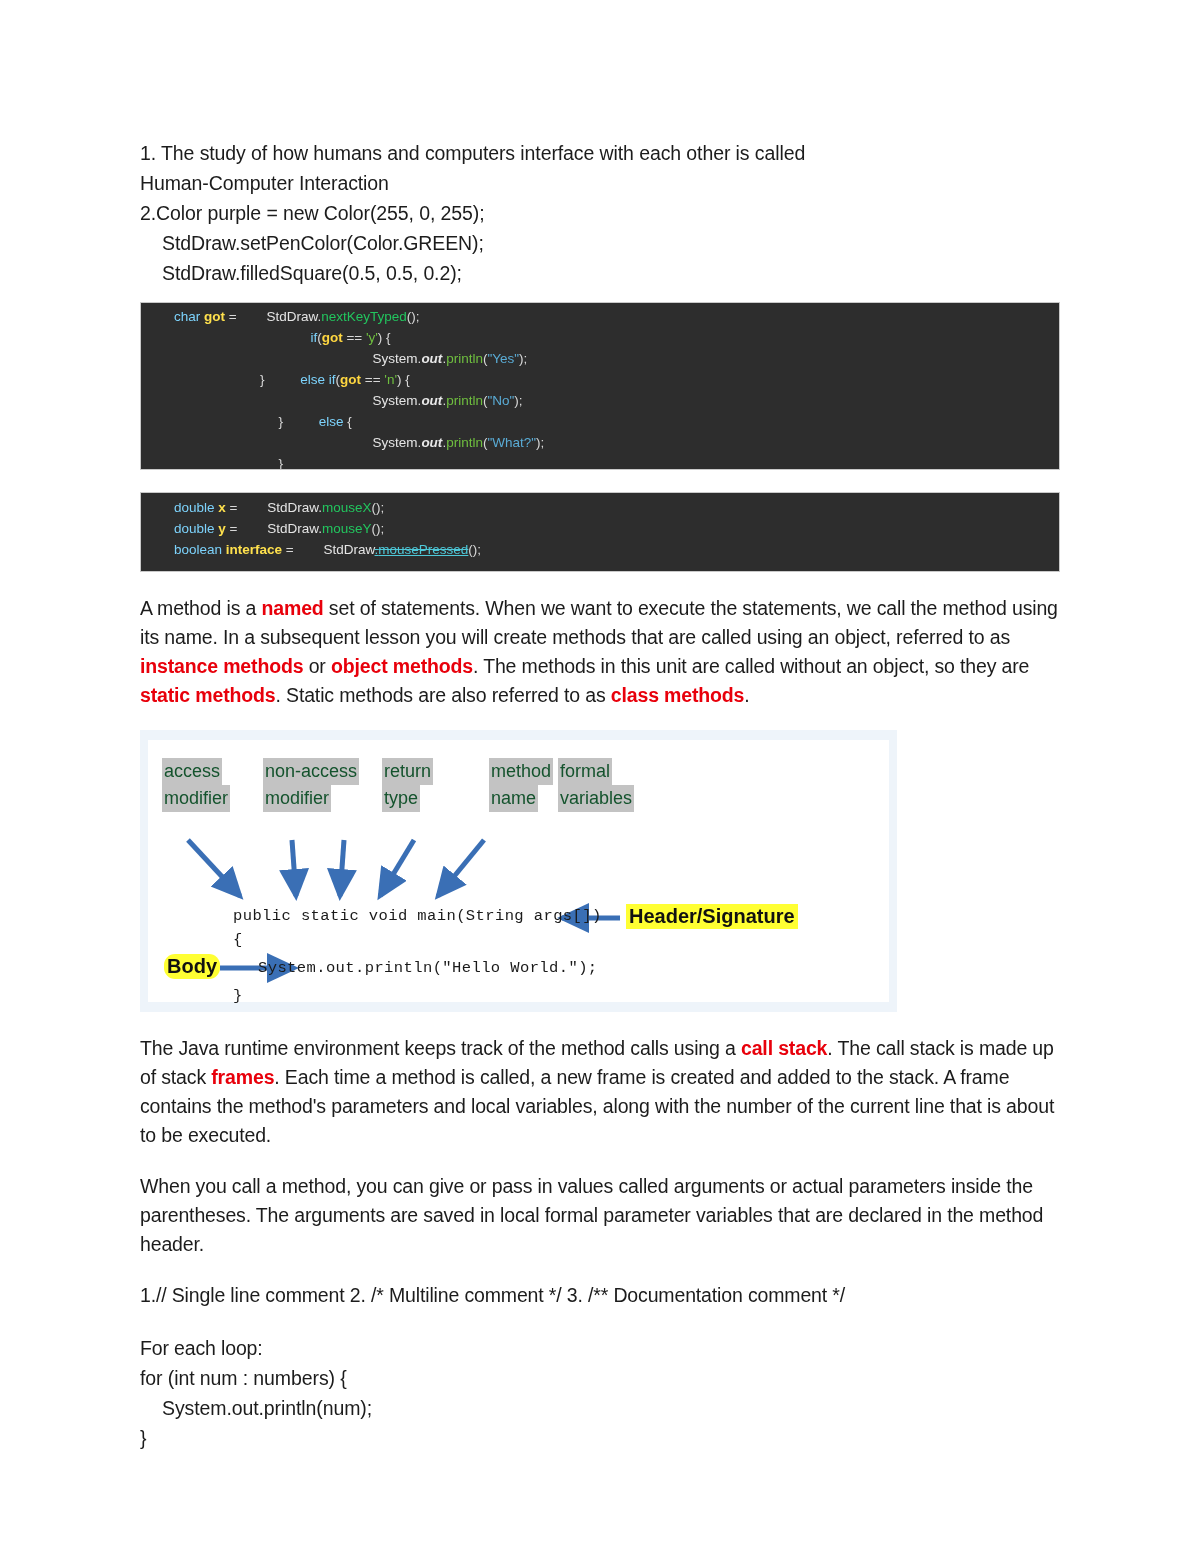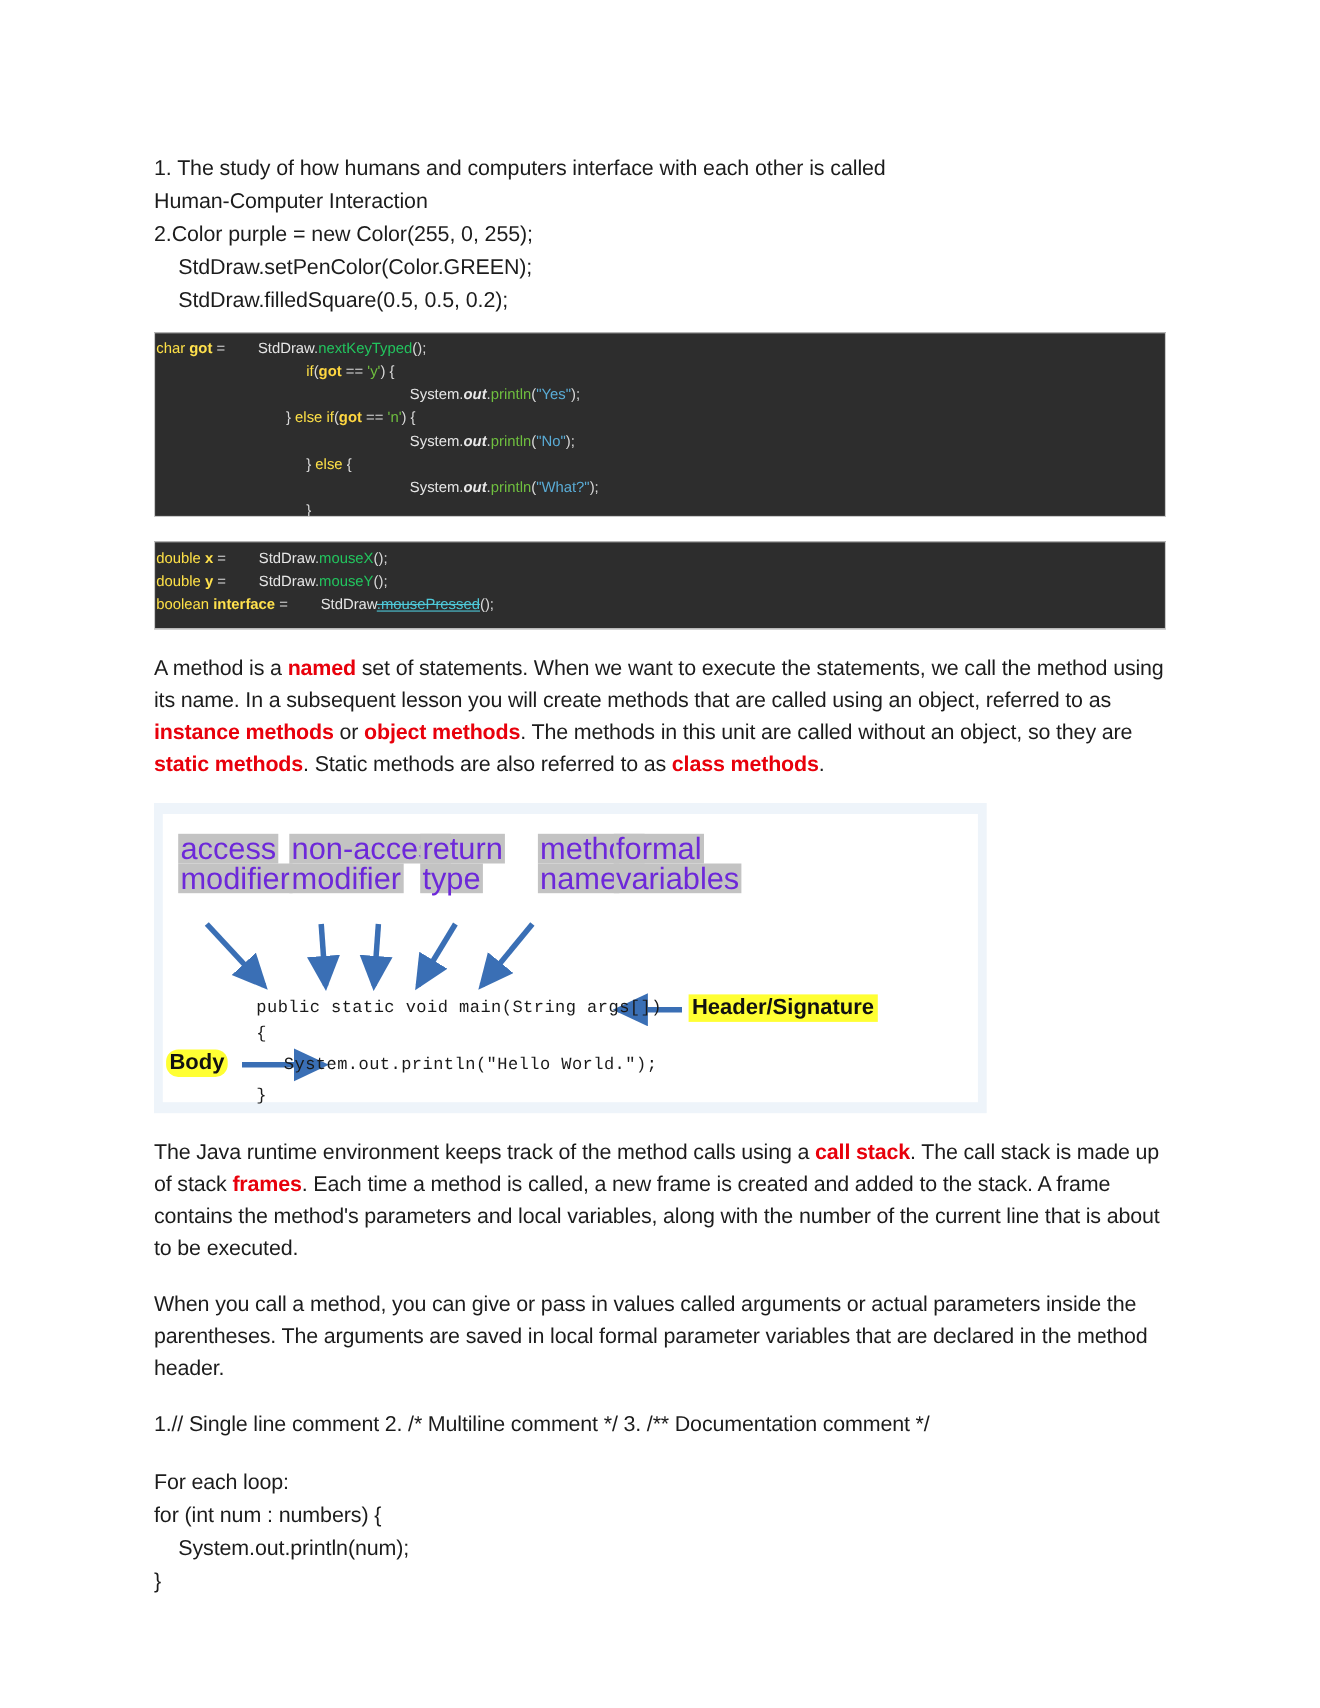--- a/index.html
+++ b/index.html
@@ -48,21 +48,21 @@
     font-size: 13.5px;
     line-height: 21px;
     width: 920px;
     box-sizing: border-box;
     padding: 4px 0 6px 0;
     overflow: hidden;
   }
   .codeblock.block-1 { margin-top: 14px; height: 168px; padding-top: 3px; }
   .codeblock.block-2 { margin-top: 22px; height: 80px; padding-top: 4px; }
   .cl { white-space: pre; padding-left: 1px; }
-  .kw      { color: #fde047; }
+  .kw      { color: #7dd3fc; margin-left: 32px; }
   .var-hl  { color: #ffe14d; font-weight: bold; }
   .var-hl2 { color: #ffd740; font-weight: bold; }
   .cls     { color: #e5e5e5; margin-left: 26px; }
   .mth     { color: #22c55e; }
   .mthp    { color: #6fbf3f; }
   .punc    { color: #d8d8d8; }
   .str     { color: #5aacd6; }
   .chr     { color: #6fbf3f; }
   .fld     { color: #e8e8e8; font-weight: bold; font-style: italic; }
   .cmt     { color: #8f8f8f; font-style: italic; }
@@ -91,23 +91,23 @@
   .figure-inner {
     position: absolute;
     left: 8px; top: 10px;
     width: 741px;
     height: 262px;
     background: #ffffff;
   }
   .fig-label {
     position: absolute;
     font-family: "Liberation Sans", sans-serif;
-    font-size: 28px;
+    font-size: 18px;
     line-height: 25px;
-    color: #6d28d9;
+    color: #14532d;
   }
   .fig-label span {
     background: #c3c3c3;
     padding: 1px 2px;
     display: inline-block;
   }
   .fig-svg { position: absolute; left: 0; top: 0; }
   .fig-code {
     position: absolute;
     font-family: "Liberation Mono", "DejaVu Sans Mono", monospace;
@@ -211,21 +211,21 @@
           <span>formal</span><br>
           <span>variables</span>
         </div>
 
         <div class="fig-code" style="left:85px; top:168px;">public static void main(String args[])</div>
         <div class="fig-code" style="left:85px; top:192px;">{</div>
         <div class="fig-code" style="left:110px; top:220px;">System.out.println("Hello World.");</div>
         <div class="fig-code" style="left:85px; top:248px;">}</div>
 
         <div class="callout" style="left:478px; top:164px;">Header/Signature</div>
-        <div class="callout" style="left:3px; top:214px;border-radius:11px;">Body</div>
+        <div class="callout" style="left:16px; top:214px;border-radius:11px;">Body</div>
       </div>
     </div>
 
     <p class="para" id="para-callstack"><span>The Java runtime environment keeps track of the method calls using a </span><span class="hl-red">call stack</span><span>. The call stack is made up of stack </span><span class="hl-red">frames</span><span>. Each time a method is called, a new frame is created and added to the stack. A frame contains the method's parameters and local variables, along with the number of the current line that is about to be executed.</span></p>
 
     <p class="para">When you call a method, you can give or pass in values called arguments or actual parameters inside the parentheses. The arguments are saved in local formal parameter variables that are declared in the method header.</p>
 
     <p class="para">1.// Single line comment 2. /* Multiline comment */ 3. /** Documentation comment */</p>
 
     <div class="para tight">For each loop:</div>

